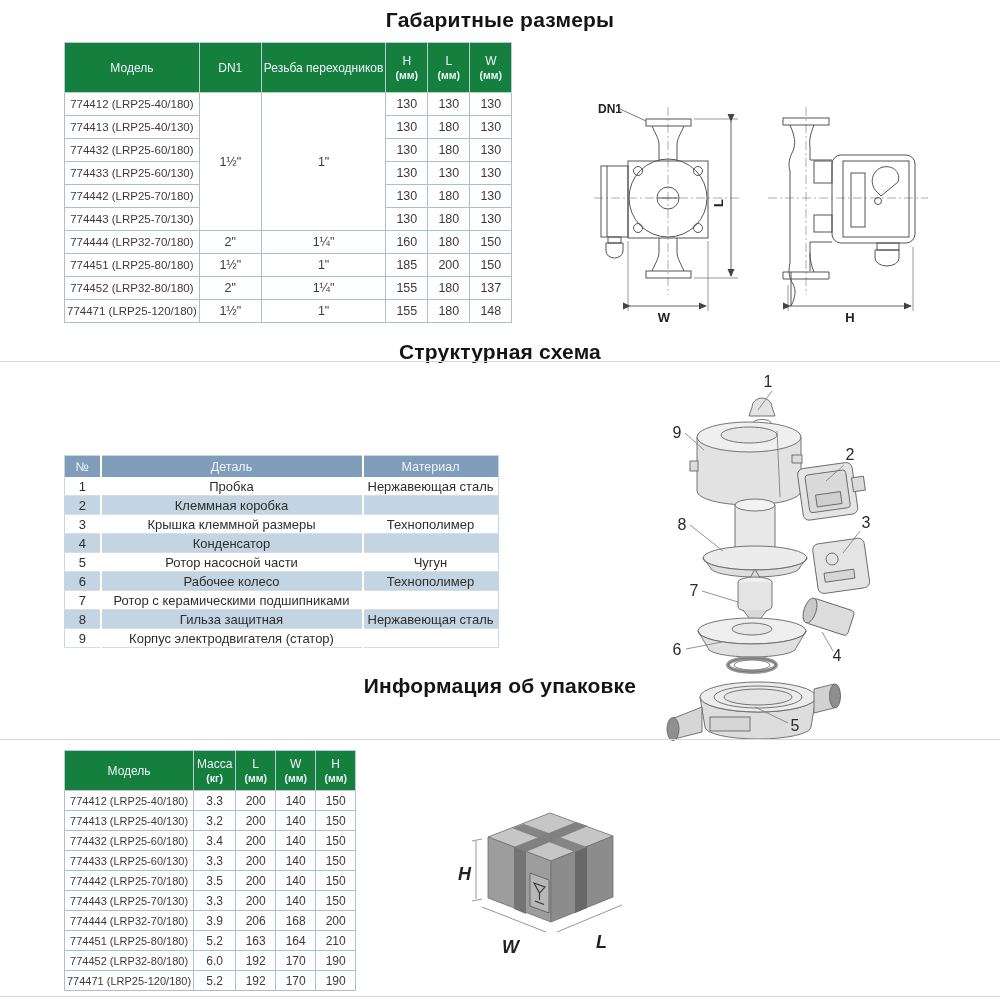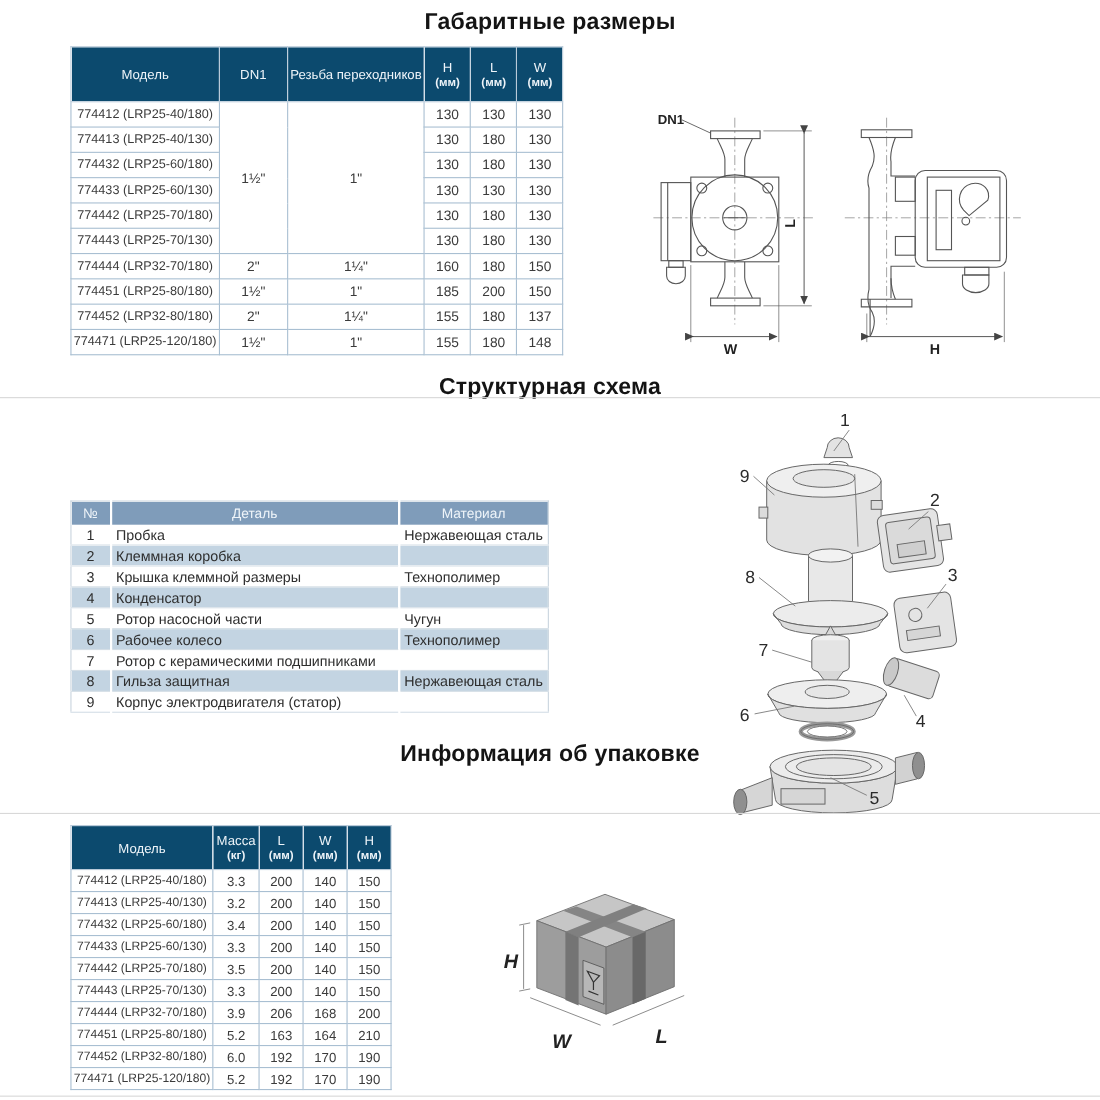--- a/index.html
+++ b/index.html
@@ -6,34 +6,34 @@
   body{width:1000px;height:1000px;position:relative;font-family:"Liberation Sans",sans-serif;color:#333;overflow:hidden;}
 
   .title{position:absolute;left:0;width:1000px;text-align:center;font-size:21px;font-weight:bold;color:#141414;letter-spacing:.2px;}
   .divider{position:absolute;left:0;width:1000px;height:1px;background:#d8d8d8;}
 
   table{border-collapse:collapse;table-layout:fixed;}
   td,th{overflow:hidden;white-space:nowrap;}
 
   
   .blue-table{position:absolute;border:1px solid #9fb6ca;}
-  .blue-table th{background:#0c4a6e;color:#eef4f9;font-weight:normal;font-size:12px;border:1px solid #b9cad9;text-align:center;padding:2px 2px;}
+  .blue-table th{background:#15803d;color:#eef4f9;font-weight:normal;font-size:12px;border:1px solid #b9cad9;text-align:center;padding:2px 2px;}
   .blue-table th .unit{font-size:10.5px;margin-top:1px;font-weight:bold;}
   .blue-table td{border:1px solid #a9bfd2;font-size:12.5px;color:#3b3b3b;text-align:center;padding:0 2px;}
   .dim-table td{height:22px;}
   .dim-table td.c0{font-size:11.5px;}
   .pack-table td{height:19px;font-size:12px;}
   .pack-table td.c0{font-size:11px;}
   .pack-table th{height:19px;}
 
   
   .parts-table{position:absolute;border:1px solid #c9d4de;}
   .parts-table th{background:#7f9cba;color:#eef4f9;font-weight:normal;font-size:12.5px;height:21px;text-align:center;border-left:2px solid #fff;padding:0 4px;}
   .parts-table th:first-child{border-left:none;}
-  .parts-table td{height:18px;font-size:13px;color:#2e2e2e;border-bottom:1px solid #d4dee6;border-left:2px solid #fff;padding:0 4px;text-align:left;}
+  .parts-table td{height:18px;font-size:13px;color:#2e2e2e;border-bottom:1px solid #d4dee6;border-left:2px solid #fff;padding:0 4px;text-align:center;}
   .parts-table td:first-child{border-left:none;}
   .parts-table td.c0{text-align:center;}
   .parts-table tbody tr:nth-child(even) td{background:#c3d4e2;}
 
   .abs{position:absolute;}
   svg text{font-family:"Liberation Sans",sans-serif;}
   .dimlabel{font-size:13px;font-weight:bold;fill:#222;}
   .numlabel{font-size:16px;fill:#2a2a2a;}
   .boxlabel{font-size:18px;font-weight:bold;font-style:italic;fill:#222;}
 </style>

